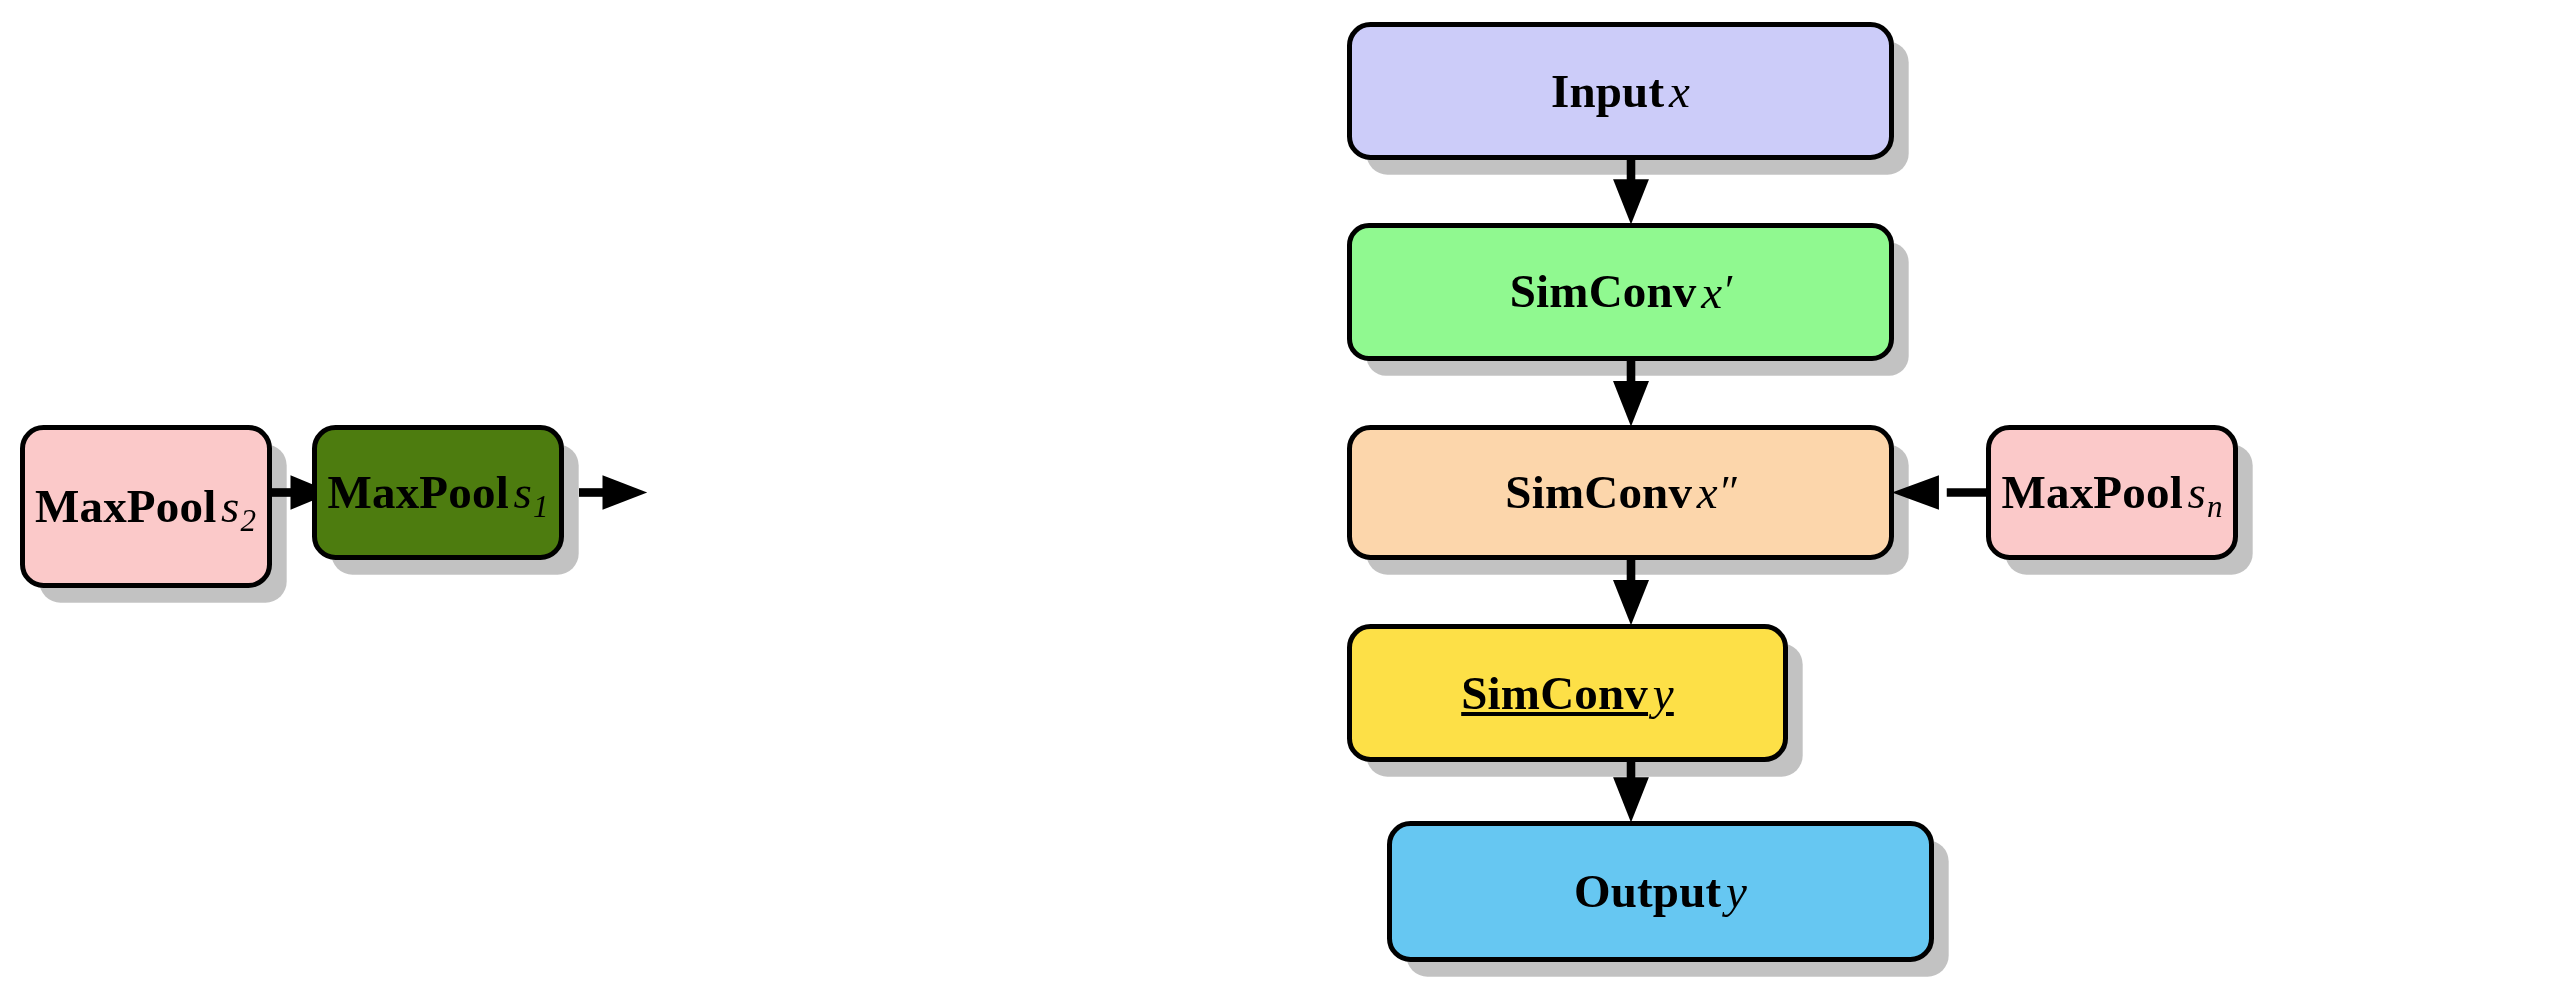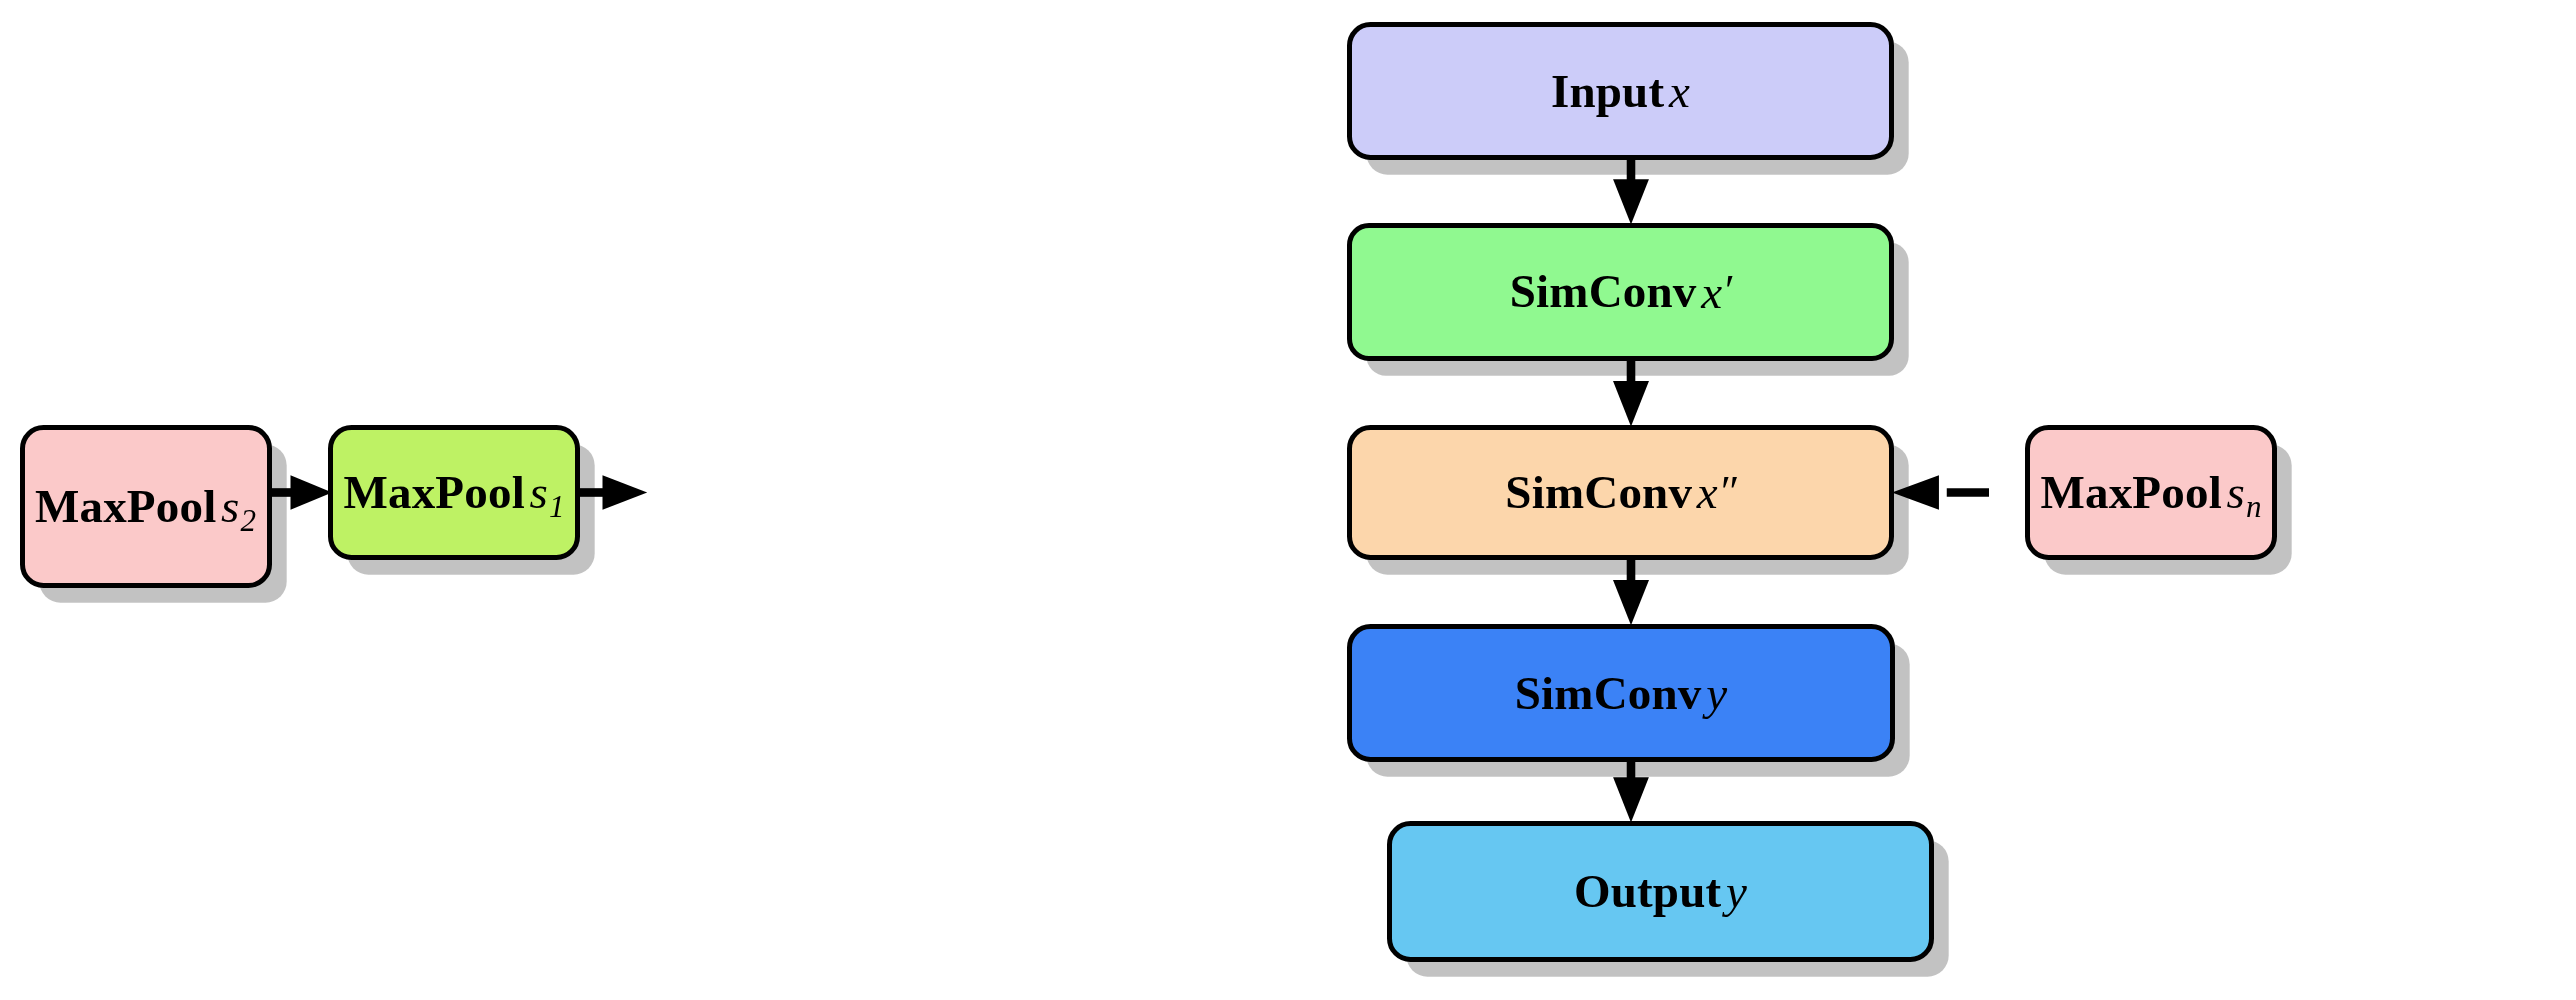--- a/index.html
+++ b/index.html
@@ -141,44 +141,44 @@
       <span>SimConv</span><span class="mvar thin">x</span><span class="prime">′</span>
     </div>
   </div>
 
   <div class="node" id="node-concat" style="left: 1347px; top: 425px; width: 547px; height: 135px; background: rgb(252, 214, 171); border-color: rgb(0, 0, 0);">
     <div class="node-label">
       <span>SimConv</span><span class="mvar thin">x</span><span class="prime">″</span>
     </div>
   </div>
 
-  <div class="node" id="node-simconv-y" style="left: 1347px; top: 624px; width: 548px; height: 138px; background: #3b82f6; border-color: rgb(0, 0, 0);">
+  <div class="node" id="node-simconv-y" style="left: 1347px; top: 624px; width: 441px; height: 138px; background: #fde047; border-color: rgb(0, 0, 0); text-decoration: underline;">
     <div class="node-label">
       <span>SimConv</span><span class="mvar thin">y</span>
     </div>
   </div>
 
   <div class="node" id="node-output" style="left: 1387px; top: 821px; width: 547px; height: 141px; background: rgb(102, 199, 242); border-color: rgb(0, 0, 0);">
     <div class="node-label">
       <span>Output</span><span class="mvar thin">y</span>
     </div>
   </div>
 
   <div class="node" id="node-maxpool-s2" style="left: 19.5px; top: 425px; width: 252px; height: 163px; background: rgb(251, 201, 201); border-color: rgb(0, 0, 0);">
     <div class="node-label">
       <span>MaxPool</span><span class="mvar thin">s</span><sub>2</sub>
     </div>
   </div>
 
-  <div class="node" id="node-maxpool-s1" style="left: 328px; top: 425px; width: 252px; height: 135px; background: #bef264; border-color: rgb(0, 0, 0);">
+  <div class="node" id="node-maxpool-s1" style="left: 312px; top: 425px; width: 252px; height: 135px; background: #4d7c0f; border-color: rgb(0, 0, 0);">
     <div class="node-label">
       <span>MaxPool</span><span class="mvar thin">s</span><sub>1</sub>
     </div>
   </div>
 
-  <div class="node" id="node-maxpool-sn" style="left: 1986px; top: 425px; width: 252px; height: 135px; background: rgb(251, 201, 201); border-color: rgb(0, 0, 0); margin-left: 39px;">
+  <div class="node" id="node-maxpool-sn" style="left: 1986px; top: 425px; width: 252px; height: 135px; background: rgb(251, 201, 201); border-color: rgb(0, 0, 0);">
     <div class="node-label">
       <span>MaxPool</span><span class="mvar thin">s</span><sub>n</sub>
     </div>
   </div>
 
 </div>
 
 
 </body></html>

